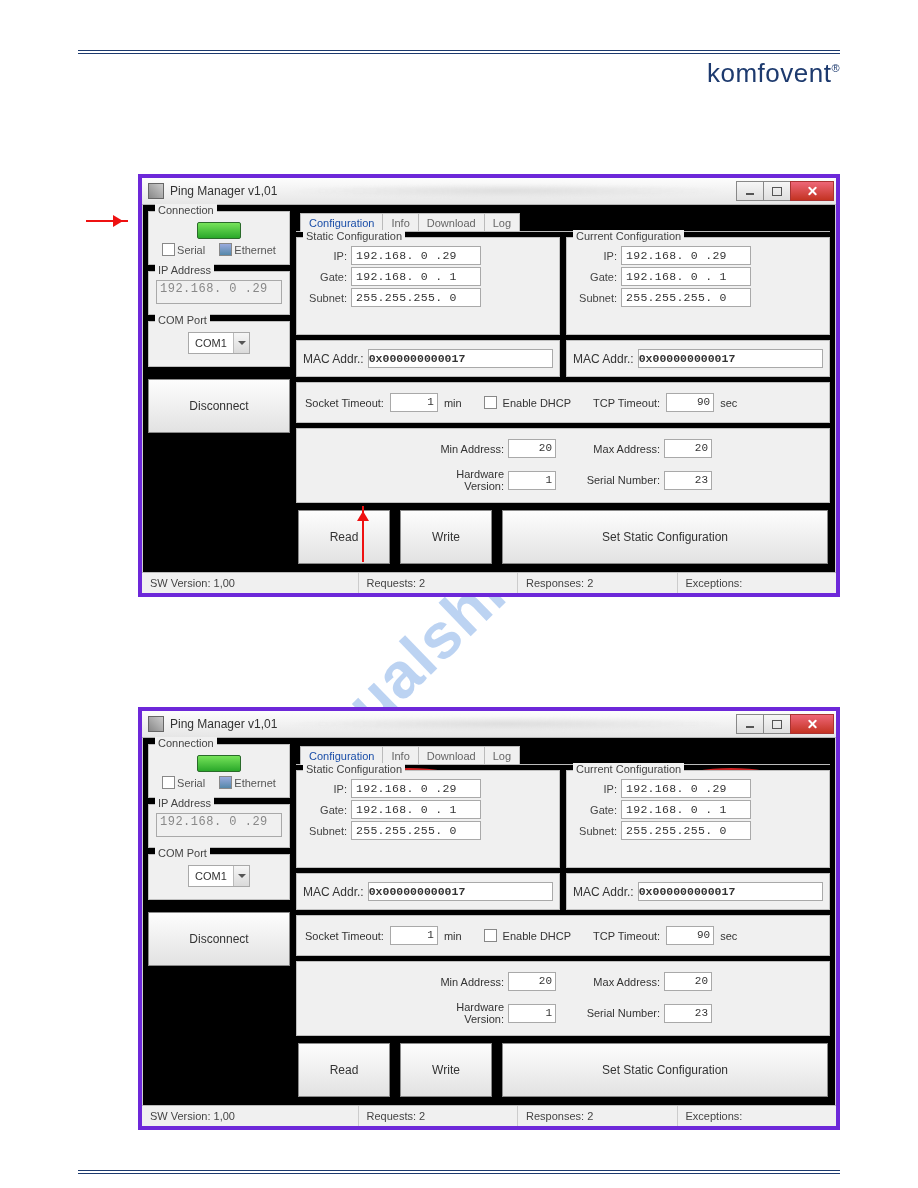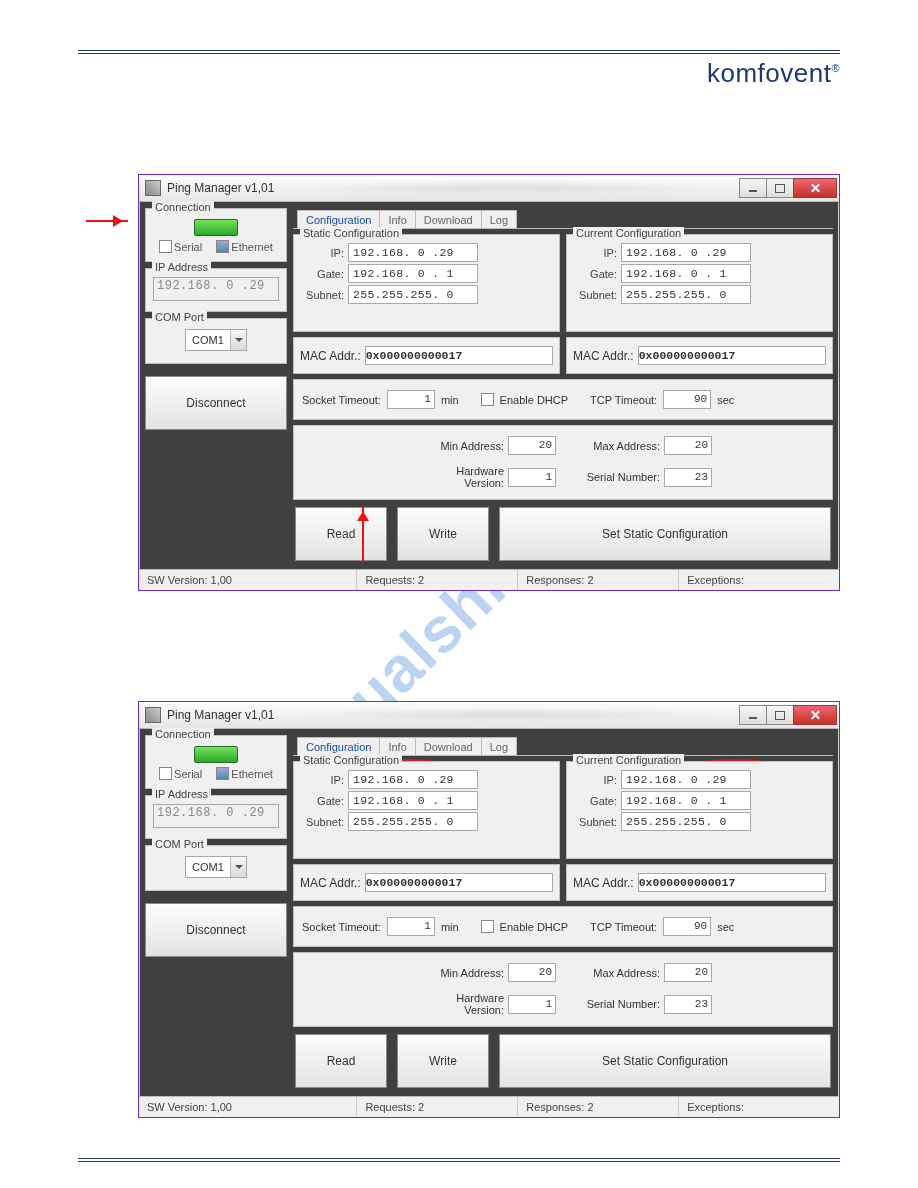--- a/index.html
+++ b/index.html
@@ -2,21 +2,21 @@
 <html><head>
 <meta charset="utf-8">
 <style>
   html,body{margin:0;padding:0;background:#fff;font-family:"Segoe UI",Tahoma,sans-serif;font-size:11px;color:#333}
   .page{width:918px;margin:0 auto;position:relative;padding:50px 0 60px}
   .top-rule,.bot-rule{margin:0 78px;border-top:4px double #1d3a6e}
   .brand{position:absolute;right:78px;top:58px;font-size:26px;letter-spacing:.5px;color:#1d3a6e;font-weight:400}
   .brand sup{font-size:11px}
   .shot-wrap{margin:120px 78px 60px;position:relative}
   .shot-wrap.second{margin-top:110px;margin-bottom:40px}
-  .win{border:1px solid #6d28d9;background:#404040;box-shadow:0 0 0 1px #d0d0d0 inset}
+  .win{border:4px solid #6d28d9;background:#000000;box-shadow:0 0 0 1px #d0d0d0 inset}
   .titlebar{height:26px;background:linear-gradient(#fdfdfd,#e6e6e6);border-bottom:1px solid #b5b5b5;display:flex;align-items:center}
   .tb-icon{width:14px;height:14px;margin:0 6px;background:linear-gradient(45deg,#888,#ccc);border:1px solid #666}
   .tb-title{font-size:12px;color:#333}
   .tb-blur{flex:1;height:14px;margin:0 8px;background:radial-gradient(ellipse,#ddd 0%,transparent 70%);filter:blur(1px)}
   .tb-btns{display:flex;margin-right:2px}
   .tb-btn{width:26px;height:18px;border:1px solid #888;background:linear-gradient(#f6f6f6,#dedede);margin-left:-1px;display:flex;align-items:center;justify-content:center}
   .tb-btn.min::after{content:"";width:8px;border-top:2px solid #555;margin-top:6px}
   .tb-btn.max::after{content:"";width:8px;height:7px;border:1px solid #555}
   .tb-btn.close{width:42px;background:linear-gradient(#e67,#c33322);border-color:#a33}
   .tb-btn.close::before,.tb-btn.close::after{content:"";position:absolute;width:11px;height:2px;background:#fff;border-radius:1px}

